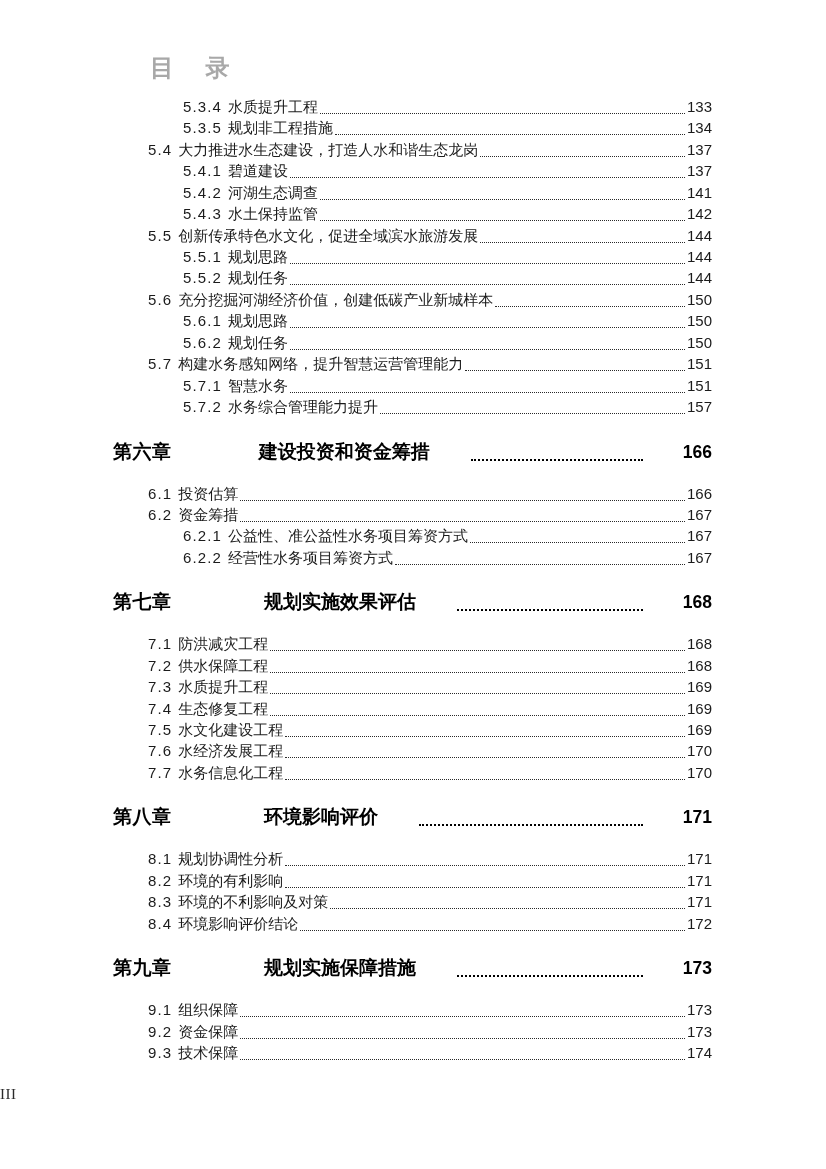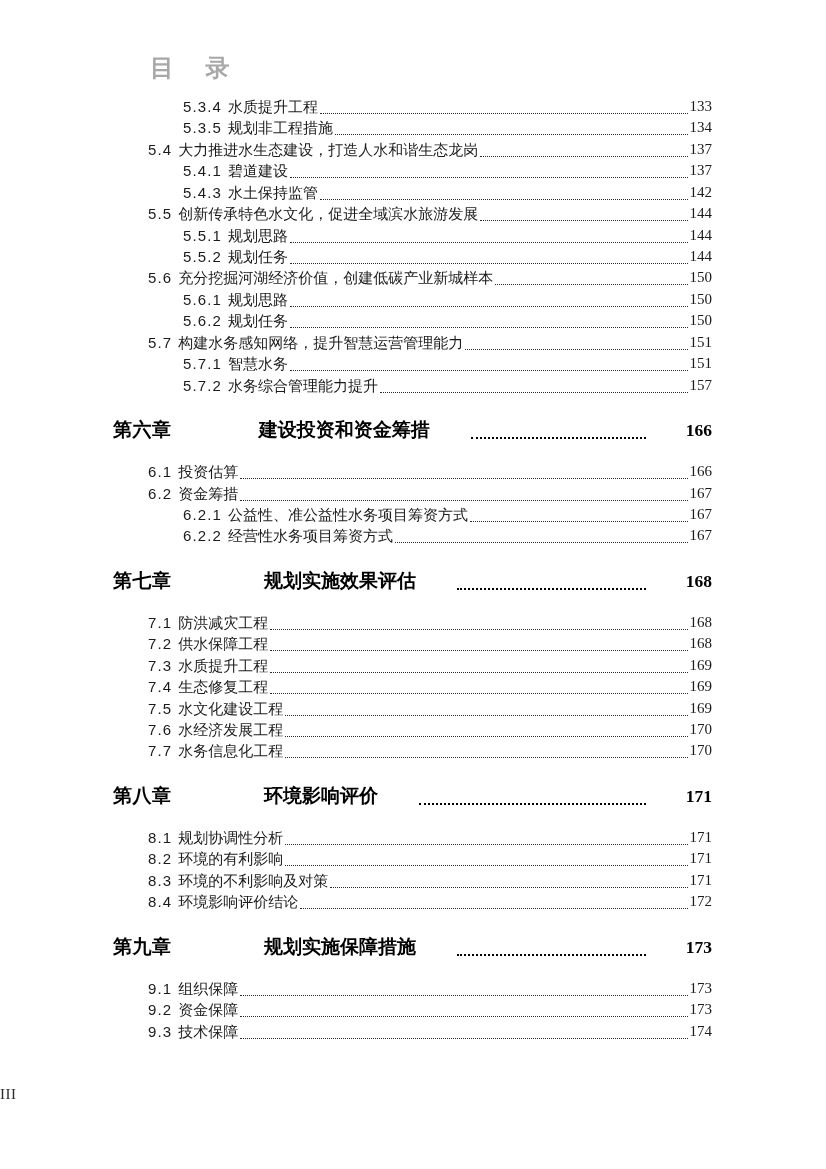--- a/index.html
+++ b/index.html
@@ -59,21 +59,21 @@
   .dots {
     flex: 1;
     min-width: 8px;
     border-bottom: 1.8px dotted #2a2a2a;
     margin: 0 2px 3.5px 2px;
   }
   .lvl1 .dots {
     border-bottom: 2.6px dotted #000000;
     margin: 0 0 4px 1px;
   }
-  .pagenum { white-space: nowrap; font-family: Liberation Serif, serif; }
+  .pagenum { white-space: nowrap; }
   .lvl1 .pagenum { font-size: 17.5px; }
   .footer {
     position: absolute;
     left: 0;
     top: 1086px;
     width: 826px;
     font-family: "Liberation Serif", "DejaVu Serif", serif;
     font-size: 15px;
     color: #2a2a2a;
     letter-spacing: 0.5px;
@@ -109,20 +109,27 @@
       <span class="pagenum">137</span>
     </div>
       <div class="row lvl3">
       <span class="num">5.4.1</span>
       <span class="sep"> </span>
       <span class="title">碧道建设</span>
       <span class="dots"></span>
       <span class="pagenum">137</span>
     </div>
       <div class="row lvl3">
+      <span class="num">5.4.2</span>
+      <span class="sep"> </span>
+      <span class="title">河湖生态调查</span>
+      <span class="dots"></span>
+      <span class="pagenum">141</span>
+    </div>
+      <div class="row lvl3">
       <span class="num">5.4.3</span>
       <span class="sep"> </span>
       <span class="title">水土保持监管</span>
       <span class="dots"></span>
       <span class="pagenum">142</span>
     </div>
       <div class="row lvl2">
       <span class="num">5.5</span>
       <span class="sep"> </span>
       <span class="title">创新传承特色水文化，促进全域滨水旅游发展</span>

